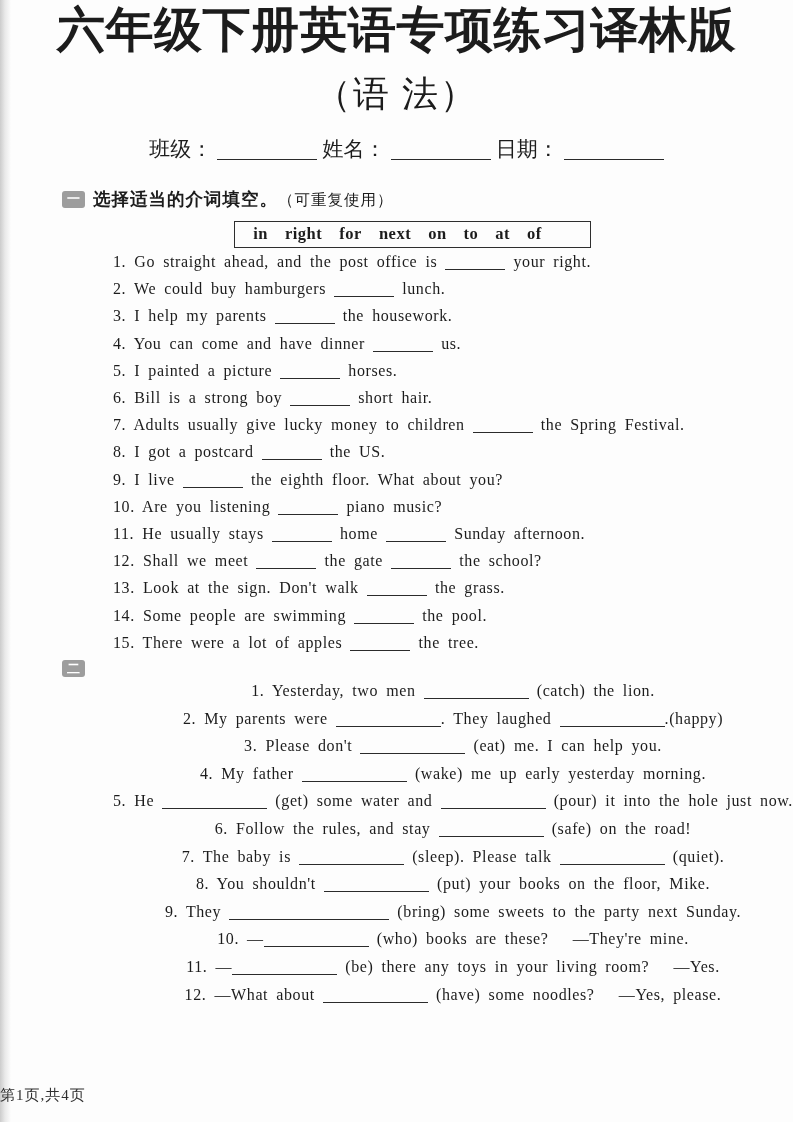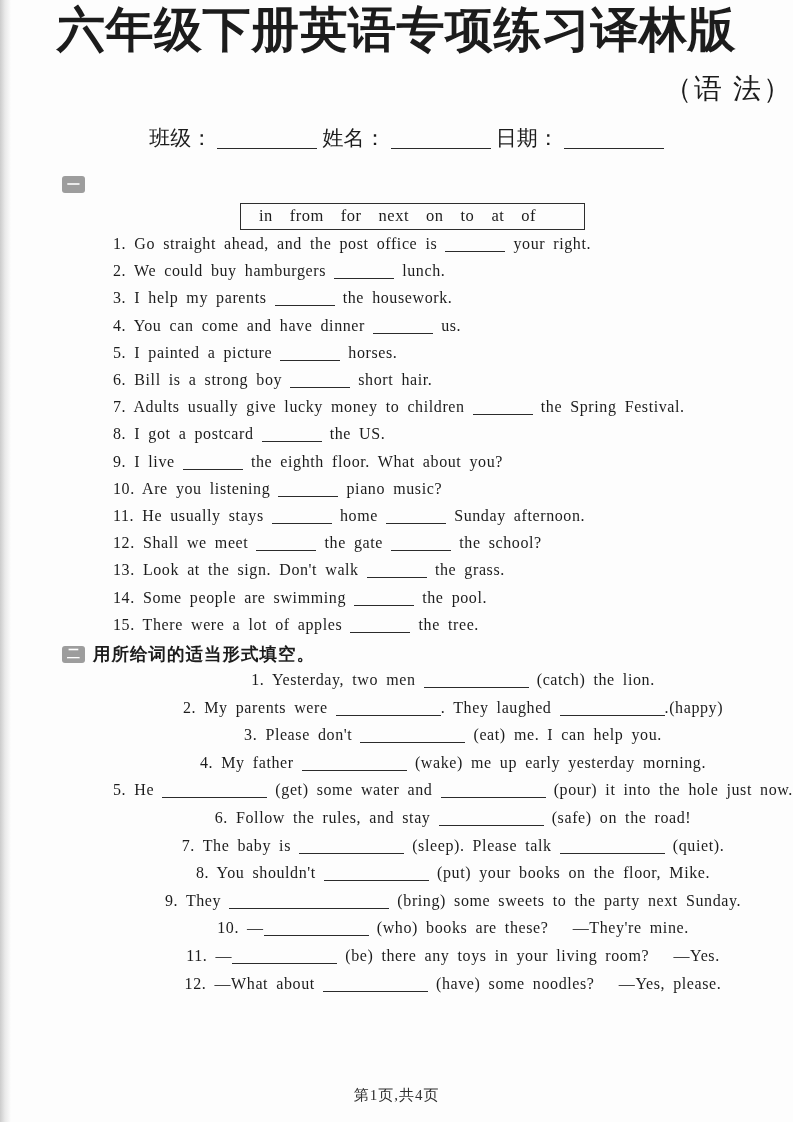--- a/index.html
+++ b/index.html
@@ -16,22 +16,22 @@
     background:linear-gradient(to right,#cccccc 0,#e9e9e9 45%,rgba(255,255,255,0) 100%);
     pointer-events:none;
   }
   .title{
     margin:0;
     text-align:center;
     font-size:48px;font-weight:700;line-height:1.25;
     letter-spacing:0.5px;
   }
   .subtitle{
-    margin-top:10px;text-align:right;
-    font-size:28px;font-weight:500;letter-spacing:2px;
+    margin-top:10px;text-align:center;
+    font-size:36px;font-weight:500;letter-spacing:2px;
   }
   .meta{
     margin-top:16px;text-align:center;
     font-size:21px;transform:translateX(10px);
     white-space:nowrap;
   }
   .meta-item{margin:0 0;}
   .meta-blank{
     display:inline-block;width:100px;height:16px;
     border-bottom:1.5px solid #2a2a2a;
@@ -53,77 +53,77 @@
     font-weight:700;font-size:17.5px;letter-spacing:1px;
     font-family:"Liberation Sans","DejaVu Sans",sans-serif;
   }
   .sec-note{font-size:15.5px;letter-spacing:1px;}
   .word-bank{
     width:fit-content;margin:10px auto 0;
     transform:translateX(16px);
     border:1.5px solid #2e2e2e;
     padding:2px 48px 3px 18px;
     display:flex;gap:17px;
-    font-size:16.5px;letter-spacing:0.5px;
+    font-size:16.5px;letter-spacing:0.5px;font-weight:bold;
   }
   .questions{
     padding-left:113px;
     white-space:pre-wrap;
   }
   .q{
     font-size:16px;letter-spacing:0.6px;word-spacing:3.5px;
     line-height:27.2px;
   }
   .s2 .q{line-height:27.6px;text-align:center;}
   .blank{
     display:inline-block;height:14px;
     border-bottom:1px solid #2b2b2b;
     vertical-align:-3px;
   }
   .s1 .blank{width:60px;}
   .s2 .blank{width:105px;}
   .s2 .blank.xl{width:160px;}
   .footer{
     position:absolute;left:0;right:0;top:1086px;
-    text-align:center;font-size:15px;color:#2f2f2f;letter-spacing:1px;
+    text-align:left;font-size:15px;color:#2f2f2f;letter-spacing:1px;
   }
 </style>
 </head>
 <body>
 
 <div class="page">
   <div class="edge-shade"></div>
 
   <h1 class="title">六年级下册英语专项练习译林版</h1>
   <div class="subtitle">（语 法）</div>
 
   <div class="meta">
     <span class="meta-item"><span>班级：</span><span class="meta-blank"></span></span>
     <span class="meta-item"><span>姓名：</span><span class="meta-blank"></span></span>
     <span class="meta-item"><span>日期：</span><span class="meta-blank"></span></span>
   </div>
 
   <div class="sec-header">
     <span class="marker">一</span>
+    <span><span class="sec-title">选择适当的介词填空。</span><span class="sec-note">（可重复使用）</span></span>
   </div>
 
   <div class="word-bank" id="word-bank">
       <span>in</span>
-      <span>from</span>
+      <span>right</span>
       <span>for</span>
       <span>next</span>
       <span>on</span>
       <span>to</span>
       <span>at</span>
       <span>of</span>
     </div>
 
   <div class="questions s1" id="s1-questions"><div class="q">1. Go straight ahead, and the post office is <span class="blank"></span> your right.</div><div class="q">2. We could buy hamburgers <span class="blank"></span> lunch.</div><div class="q">3. I help my parents <span class="blank"></span> the housework.</div><div class="q">4. You can come and have dinner <span class="blank"></span> us.</div><div class="q">5. I painted a picture <span class="blank"></span> horses.</div><div class="q">6. Bill is a strong boy <span class="blank"></span> short hair.</div><div class="q">7. Adults usually give lucky money to children <span class="blank"></span> the Spring Festival.</div><div class="q">8. I got a postcard <span class="blank"></span> the US.</div><div class="q">9. I live <span class="blank"></span> the eighth floor. What about you?</div><div class="q">10. Are you listening <span class="blank"></span> piano music?</div><div class="q">11. He usually stays <span class="blank"></span> home <span class="blank"></span> Sunday afternoon.</div><div class="q">12. Shall we meet <span class="blank"></span> the gate <span class="blank"></span> the school?</div><div class="q">13. Look at the sign. Don't walk <span class="blank"></span> the grass.</div><div class="q">14. Some people are swimming <span class="blank"></span> the pool.</div><div class="q">15. There were a lot of apples <span class="blank"></span> the tree.</div></div>
 
   <div class="sec-header second">
     <span class="marker">二</span>
-    <span class="sec-title">用所给词的适当形式填空。</span>
   </div>
 
   <div class="questions s2" id="s2-questions"><div class="q">1. Yesterday, two men <span class="blank"></span> (catch) the lion.</div><div class="q">2. My parents were <span class="blank"></span>. They laughed <span class="blank"></span>.(happy)</div><div class="q">3. Please don't <span class="blank"></span> (eat) me. I can help you.</div><div class="q">4. My father <span class="blank"></span> (wake) me up early yesterday morning.</div><div class="q">5. He <span class="blank"></span> (get) some water and <span class="blank"></span> (pour) it into the hole just now.</div><div class="q">6. Follow the rules, and stay <span class="blank"></span> (safe) on the road!</div><div class="q">7. The baby is <span class="blank"></span> (sleep). Please talk <span class="blank"></span> (quiet).</div><div class="q">8. You shouldn't <span class="blank"></span> (put) your books on the floor, Mike.</div><div class="q">9. They <span class="blank xl"></span> (bring) some sweets to the party next Sunday.</div><div class="q">10. —<span class="blank"></span> (who) books are these?   —They're mine.</div><div class="q">11. —<span class="blank"></span> (be) there any toys in your living room?   —Yes.</div><div class="q">12. —What about <span class="blank"></span> (have) some noodles?   —Yes, please.</div></div>
 
   <div class="footer">第1页,共4页</div>
 </div>
 
 </body></html>

